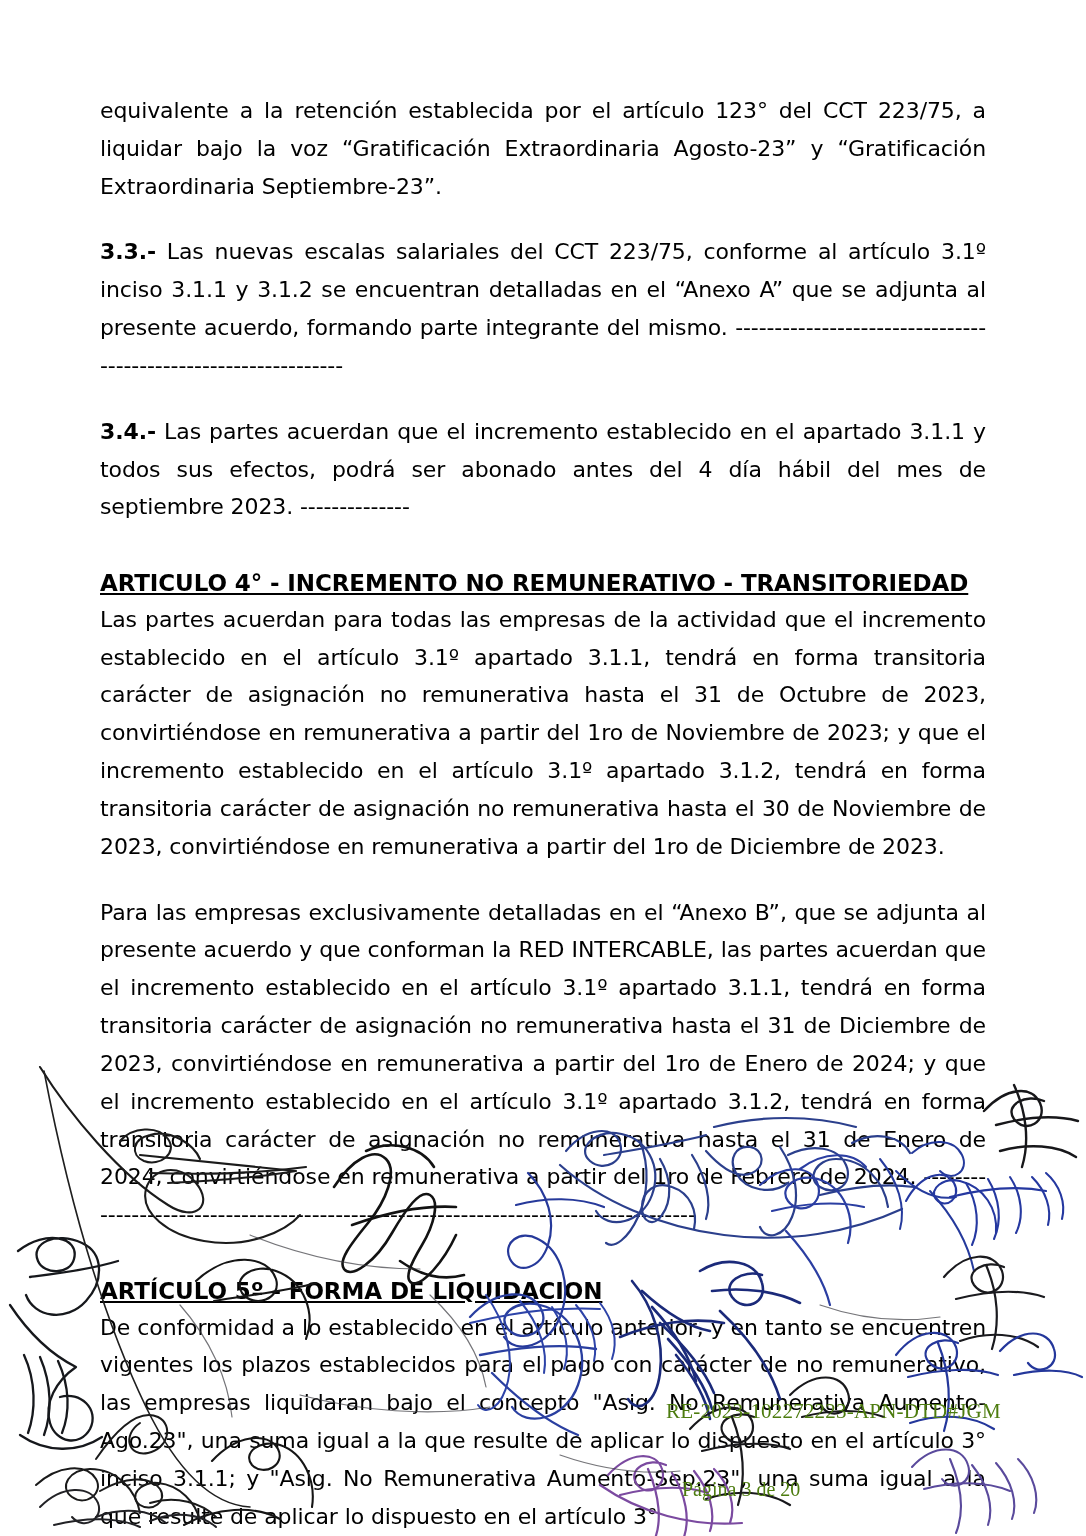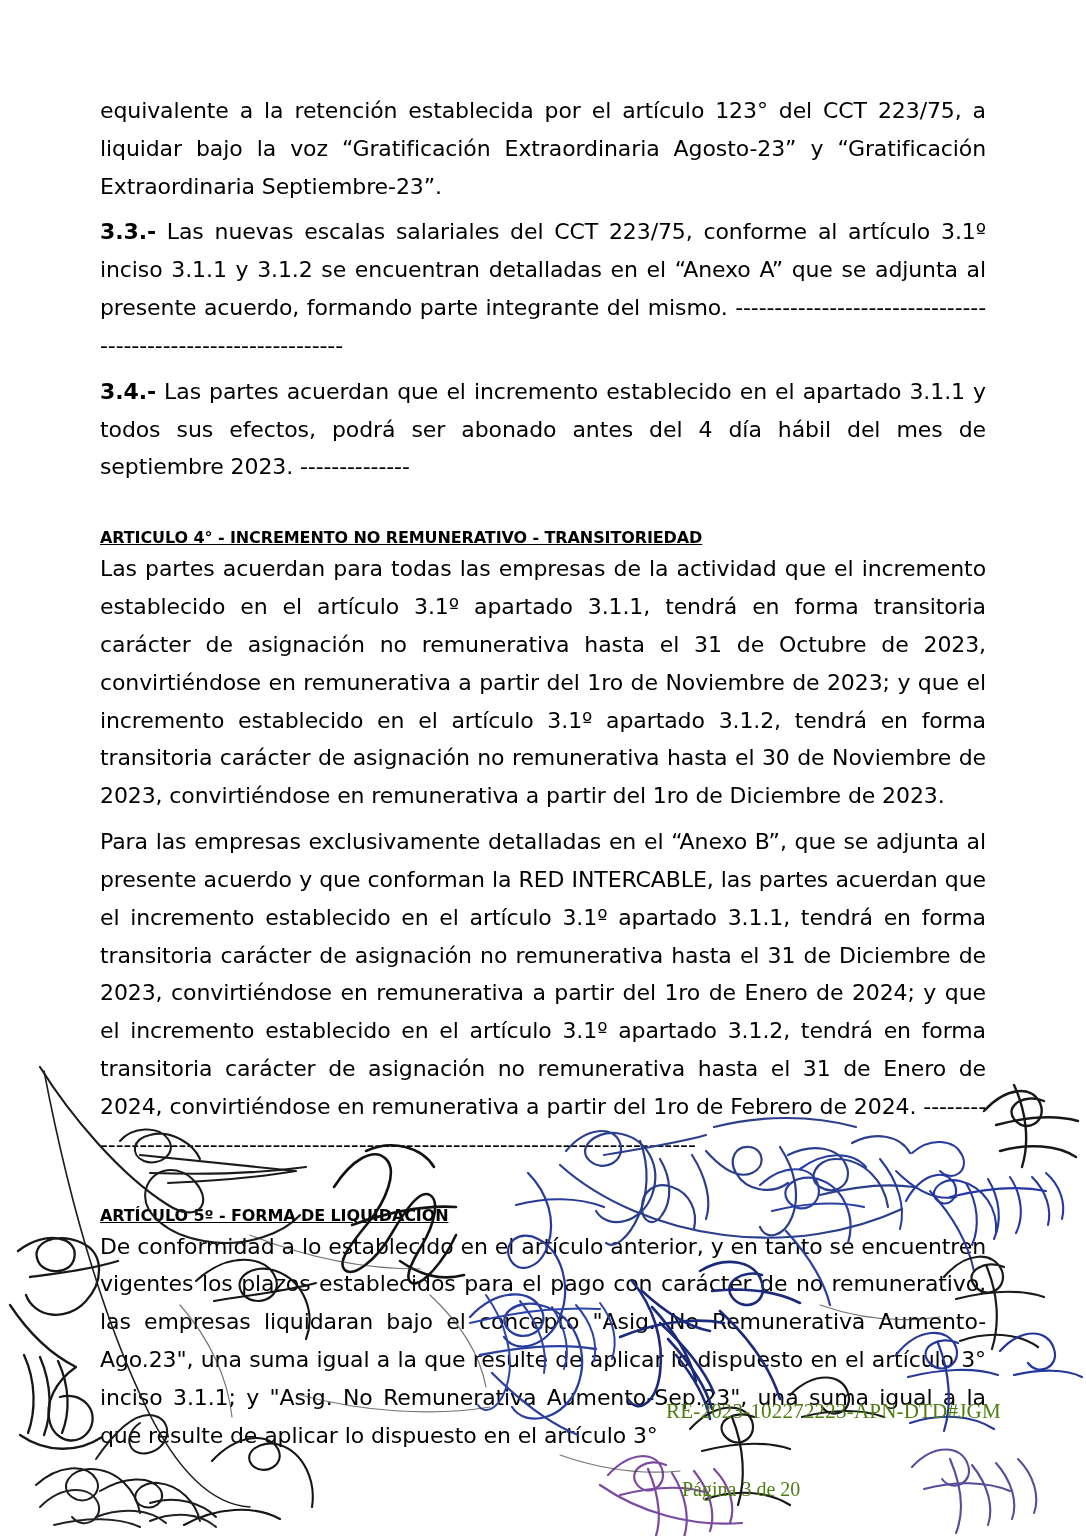--- a/index.html
+++ b/index.html
@@ -27,28 +27,28 @@
   }
   p.body-par {
     margin: 0 0 0 0;
     font-size: 22px;
     line-height: 1.72;
     text-align: justify;
     text-justify: inter-word;
     letter-spacing: -0.1px;
   }
   p.gap {
-    margin-top: 8px;
+    margin-top: 28px;
   }
   .bold {
     font-weight: bold;
   }
   h2.section-heading {
     margin: 40px 0 0 0;
-    font-size: 16px;
+    font-size: 23px;
     font-weight: bold;
     text-decoration: underline;
     letter-spacing: -0.1px;
     line-height: 1.5;
   }
   
   #signature-layer {
     position: absolute;
     left: 0;
     top: 1055px;

